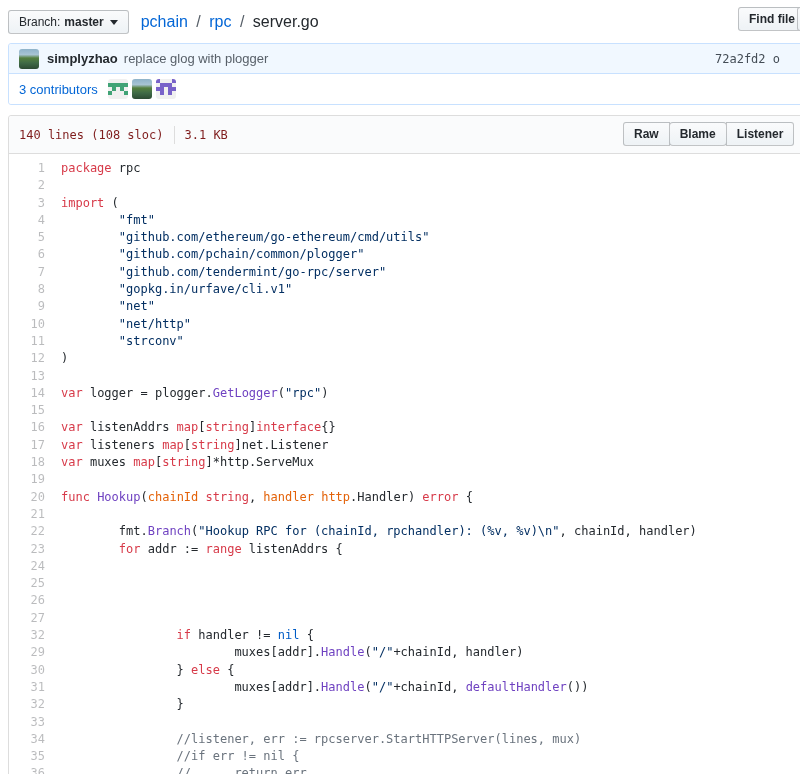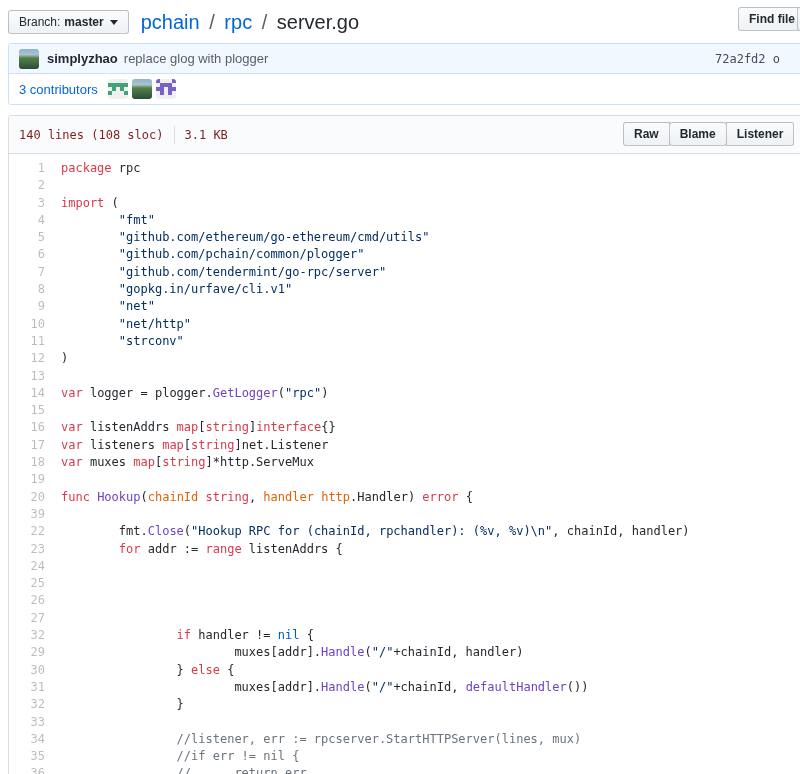--- a/index.html
+++ b/index.html
@@ -16,21 +16,21 @@
     display:inline-flex; align-items:center;
     background-image:linear-gradient(-180deg,#fafbfc,#eff3f6 90%);
     border:1px solid rgba(27,31,35,.25); border-radius:3px;
     font-size:12px; font-weight:600; color:#24292e; padding:4px 10px;
     font-family:"Liberation Sans", sans-serif; cursor:pointer; white-space:nowrap;
   }
   .branch-btn .branch-label { font-weight:400; margin-right:4px; }
   .caret { display:inline-block; width:0; height:0; margin-left:6px;
     border-left:4px solid transparent; border-right:4px solid transparent;
     border-top:5px solid #24292e; }
-  .breadcrumb { font-size:20px; margin-left:12px; white-space:nowrap; }
+  .breadcrumb { font-size:16px; margin-left:12px; white-space:nowrap; }
   .breadcrumb a { color:#0366d6; text-decoration:none; cursor:pointer; }
   .breadcrumb .sep { color:#586069; margin:0 4px; }
   .breadcrumb .final { color:#24292e; font-weight:400; }
   .find-file-btn { position:absolute; left:730px; top:3px; }
   .copy-path-btn { position:absolute; left:789px; top:3px; width:60px; }
 
   
   .commit-box { margin-top:3px; width:985px; border:1px solid #c8e1ff; border-radius:3px; }
   .commit-row {
     position:relative; background:#f1f8ff; height:30px;
@@ -221,26 +221,26 @@
         </div>
         <div class="code-row">
           <span class="ln">19</span>
           <span class="lc"></span>
         </div>
         <div class="code-row">
           <span class="ln">20</span>
           <span class="lc"><span class="t-k">func</span><span class="t-d"> </span><span class="t-f">Hookup</span><span class="t-d">(</span><span class="t-p">chainId</span><span class="t-d"> </span><span class="t-k">string</span><span class="t-d">, </span><span class="t-p">handler</span><span class="t-d"> </span><span class="t-p">http</span><span class="t-d">.Handler) </span><span class="t-k">error</span><span class="t-d"> {</span></span>
         </div>
         <div class="code-row">
-          <span class="ln">39</span>
+          <span class="ln">21</span>
           <span class="lc"></span>
         </div>
         <div class="code-row">
           <span class="ln">22</span>
-          <span class="lc"><span class="t-d">        fmt.</span><span class="t-f">Close</span><span class="t-d">(</span><span class="t-s">"Hookup RPC for (chainId, rpchandler): (%v, %v)\n"</span><span class="t-d">, chainId, handler)</span></span>
+          <span class="lc"><span class="t-d">        fmt.</span><span class="t-f">Branch</span><span class="t-d">(</span><span class="t-s">"Hookup RPC for (chainId, rpchandler): (%v, %v)\n"</span><span class="t-d">, chainId, handler)</span></span>
         </div>
         <div class="code-row">
           <span class="ln">23</span>
           <span class="lc"><span class="t-d">        </span><span class="t-k">for</span><span class="t-d"> addr := </span><span class="t-k">range</span><span class="t-d"> listenAddrs {</span></span>
         </div>
         <div class="code-row">
           <span class="ln">24</span>
           <span class="lc"></span>
         </div>
         <div class="code-row">

